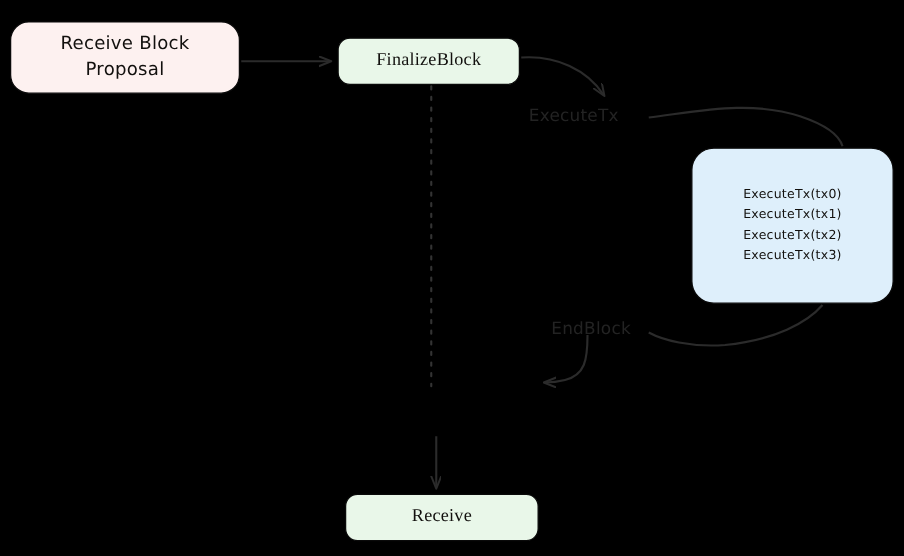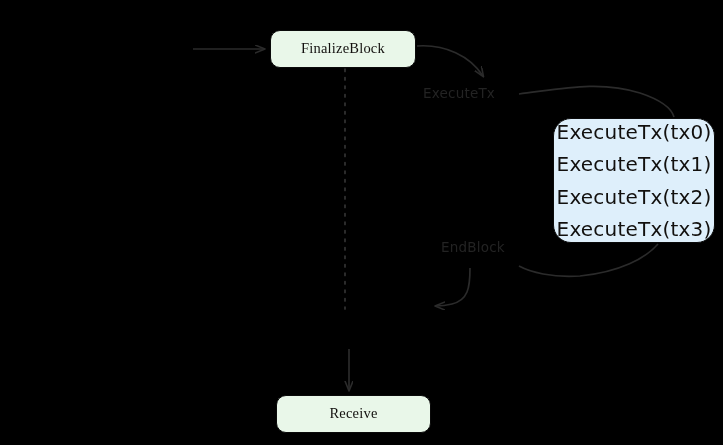--- a/index.html
+++ b/index.html
@@ -58,21 +58,21 @@
     left: 8px; top: 17px; width: 184px; height: 58px;
     border-radius: 15px;
   }
   #node-finalize-block {
     left: 270px; top: 30px; width: 146px; height: 38px;
     border-radius: 10px;
   }
   #node-execute-tx {
     left: 553px; top: 118px; width: 162px; height: 125px;
     border-radius: 18px;
-    font-size: 20px;
+    font-size: 10px;
     line-height: 1.62;
   }
   #node-consensus {
     left: 274px; top: 310px; width: 157px; height: 38px;
     border-radius: 10px;
   }
   #node-commit {
     left: 276px; top: 395px; width: 155px; height: 38px;
     border-radius: 10px;
   }
@@ -82,21 +82,21 @@
     font-family: "DejaVu Sans", sans-serif;
     font-size: 13.5px;
     letter-spacing: 0.2px;
     white-space: nowrap;
     z-index: 4;
   }
   #edge-label-begin-block {
     left: 423px; top: 85px;
   }
   #edge-label-end-block {
-    left: 441px; top: 239px;
+    left: 441px; top: 255px;
   }
 </style>
 </head>
 <body>
 
 <div id="diagram-canvas">
 
   <svg id="edge-layer" viewBox="0 0 723 445" xmlns="http://www.w3.org/2000/svg">
     <defs>
       <marker id="arrow-head" markerWidth="11" markerHeight="11" refX="9" refY="4" orient="auto" markerUnits="userSpaceOnUse">
@@ -112,20 +112,24 @@
 
     <path d="M658,244 C646,258 620,272 580,276 C552,278 530,272 519,266" fill="none" stroke="#2b2b2b" stroke-width="1.7"></path>
 
     <path d="M470,268 C470,288 468,300 452,304 C444,306 440,306 436,306" fill="none" stroke="#2b2b2b" stroke-width="1.7" marker-end="url(#arrow-head)"></path>
 
     <path d="M345,69 L345,309" fill="none" stroke="#333333" stroke-width="1.7" stroke-dasharray="2.5 6" stroke-linecap="round"></path>
 
     <path d="M349,349 L349,390" fill="none" stroke="#2b2b2b" stroke-width="1.7" marker-end="url(#arrow-head)"></path>
   </svg>
 
+  <div class="node node-pink" id="node-receive-block-proposal">
+    <span>Receive Block
+Proposal</span>
+  </div>
 
   <div class="node node-green" id="node-finalize-block">
     <span>FinalizeBlock</span>
   </div>
 
   <div class="node node-blue" id="node-execute-tx">
     <span>ExecuteTx(tx0)
 ExecuteTx(tx1)
 ExecuteTx(tx2)
 ExecuteTx(tx3)</span>

